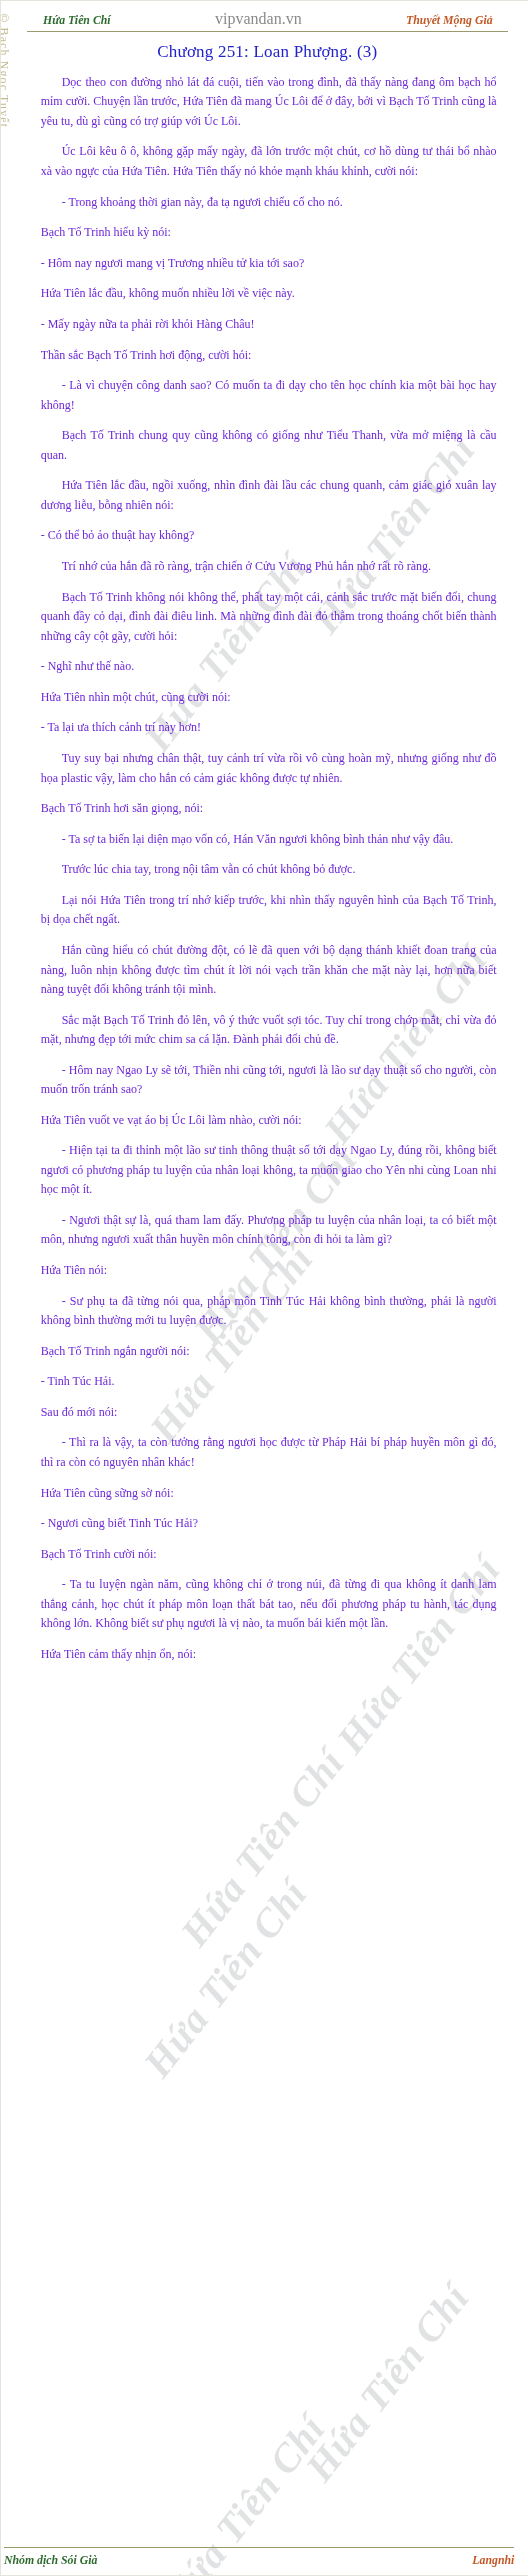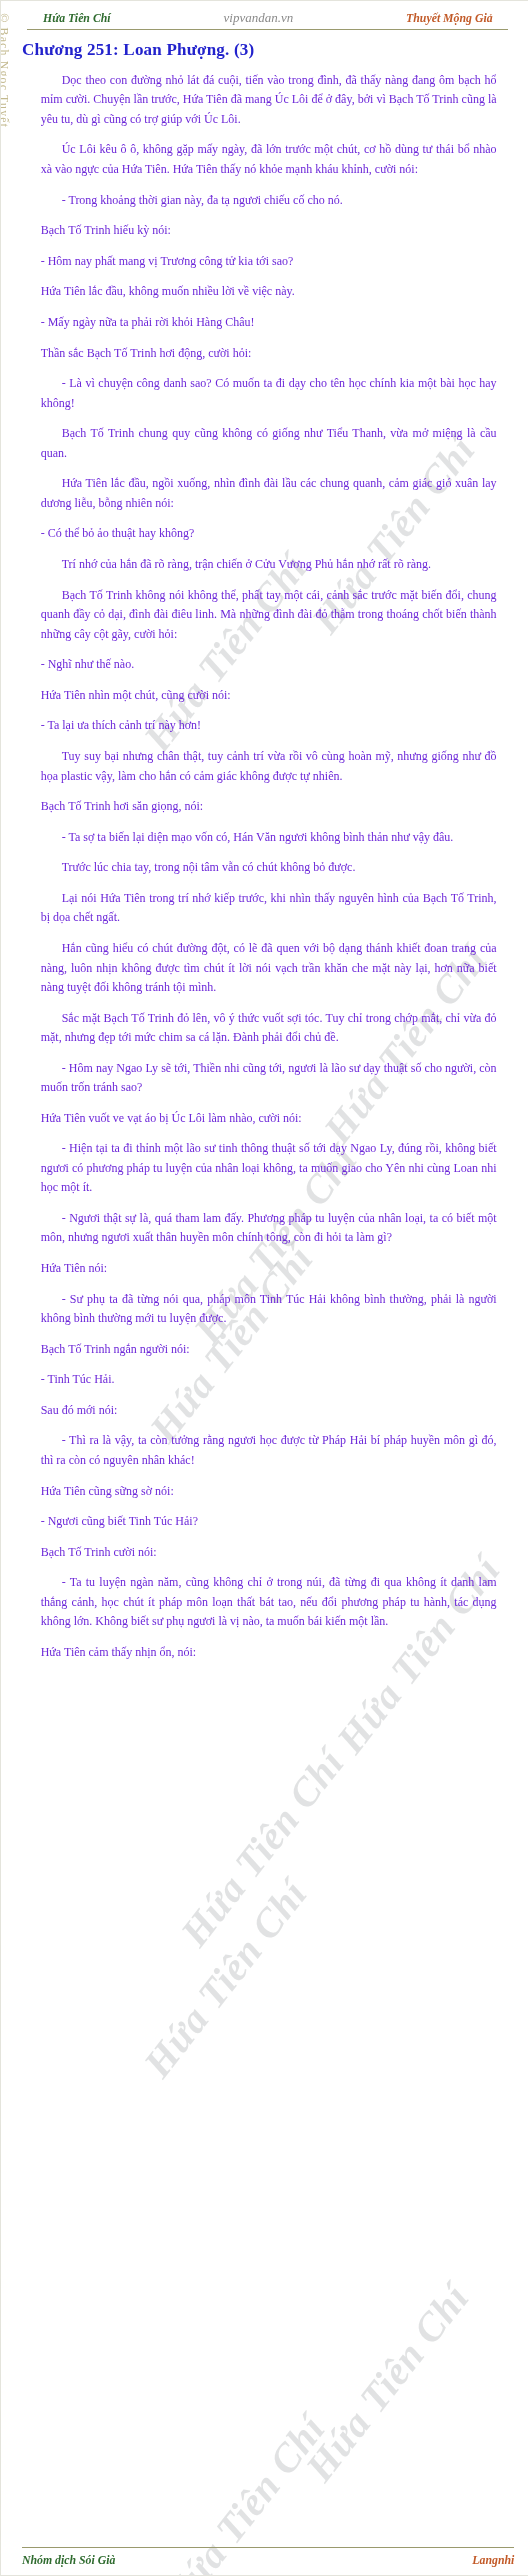--- a/index.html
+++ b/index.html
@@ -78,36 +78,36 @@
     margin: 3.7px 5px 0 5px;
   }
   .hdr-left {
     font-style: italic;
     font-weight: bold;
     font-size: 11.8px;
     color: #2f6b2f;
     font-family: "Liberation Serif", "DejaVu Serif", serif;
   }
   .hdr-mid {
-    font-style: italic;
-    font-size: 13px;
+    font-size: 16px;
     color: #8a8a8a;
     font-family: "Liberation Serif", "DejaVu Serif", serif;
   }
   .hdr-right {
     font-style: italic;
     font-weight: bold;
     font-size: 11.8px;
     color: #c25a28;
     font-family: "Liberation Serif", "DejaVu Serif", serif;
   }
   .chapter-title {
+    text-align: center;
     color: #2222cc;
     font-size: 17px;
-    font-weight: bold;
+    font-weight: normal;
     font-family: "Liberation Serif", "DejaVu Serif", serif;
     margin: 10px 0 11.2px 0;
     letter-spacing: 0.2px;
   }
   
   .body-text {
     padding: 0 16px 0 18.7px;
   }
   .para {
     font-family: "Liberation Serif", "DejaVu Serif", serif;
@@ -118,21 +118,21 @@
     text-justify: inter-word;
     margin: 0 0 11.2px 0;
     text-indent: 21px;
   }
   .para.noindent {
     text-indent: 0;
   }
   
   .footer {
     position: absolute;
-    left: 21px;
+    left: 3px;
     right: 13.7px;
     bottom: 7.5px;
     z-index: 4;
     display: flex;
     align-items: baseline;
     justify-content: space-between;
     border-top: 1.2px solid #9a9a6e;
     padding-top: 5px;
   }
   .ftr-left {
@@ -180,21 +180,21 @@
       <div class="hdr-right">Thuyết Mộng Giả</div>
     </div>
 
     <div class="chapter-title">Chương 251: Loan Phượng. (3)</div>
 
     <div class="body-text">
         <p class="para">Dọc theo con đường nhỏ lát đá cuội, tiến vào trong đình, đã thấy nàng đang ôm bạch hổ mỉm cười. Chuyện lần trước, Hứa Tiên đã mang Úc Lôi để ở đây, bởi vì Bạch Tố Trinh cũng là yêu tu, dù gì cũng có trợ giúp với Úc Lôi.</p>
         <p class="para">Úc Lôi kêu ô ô, không gặp mấy ngày, đã lớn trước một chút, cơ hồ dùng tư thái bổ nhào xà vào ngực của Hứa Tiên. Hứa Tiên thấy nó khỏe mạnh kháu khỉnh, cười nói:</p>
         <p class="para">- Trong khoảng thời gian này, đa tạ ngươi chiếu cố cho nó.</p>
         <p class="para noindent">Bạch Tố Trinh hiếu kỳ nói:</p>
-        <p class="para noindent">- Hôm nay phất mang vị Trương công tử kia tới sao?</p>
+        <p class="para noindent">- Hôm nay ngươi mang vị Trương nhiều tử kia tới sao?</p>
         <p class="para noindent">Hứa Tiên lắc đầu, không muốn nhiều lời về việc này.</p>
         <p class="para noindent">- Mấy ngày nữa ta phải rời khỏi Hàng Châu!</p>
         <p class="para noindent">Thần sắc Bạch Tố Trinh hơi động, cười hỏi:</p>
         <p class="para">- Là vì chuyện công danh sao? Có muốn ta đi dạy cho tên học chính kia một bài học hay không!</p>
         <p class="para">Bạch Tố Trinh chung quy cũng không có giống như Tiểu Thanh, vừa mở miệng là cầu quan.</p>
         <p class="para">Hứa Tiên lắc đầu, ngồi xuống, nhìn đình đài lầu các chung quanh, cảm giác gió xuân lay dương liễu, bỗng nhiên nói:</p>
         <p class="para noindent">- Có thể bỏ ảo thuật hay không?</p>
         <p class="para">Trí nhớ của hắn đã rõ ràng, trận chiến ở Cửu Vương Phủ hắn nhớ rất rõ ràng.</p>
         <p class="para">Bạch Tố Trinh không nói không thể, phất tay một cái, cảnh sắc trước mặt biến đổi, chung quanh đầy cỏ dại, đình đài điêu linh. Mà những đình đài đỏ thẫm trong thoáng chốt biến thành những cây cột gãy, cười hỏi:</p>
         <p class="para noindent">- Nghĩ như thế nào.</p>

